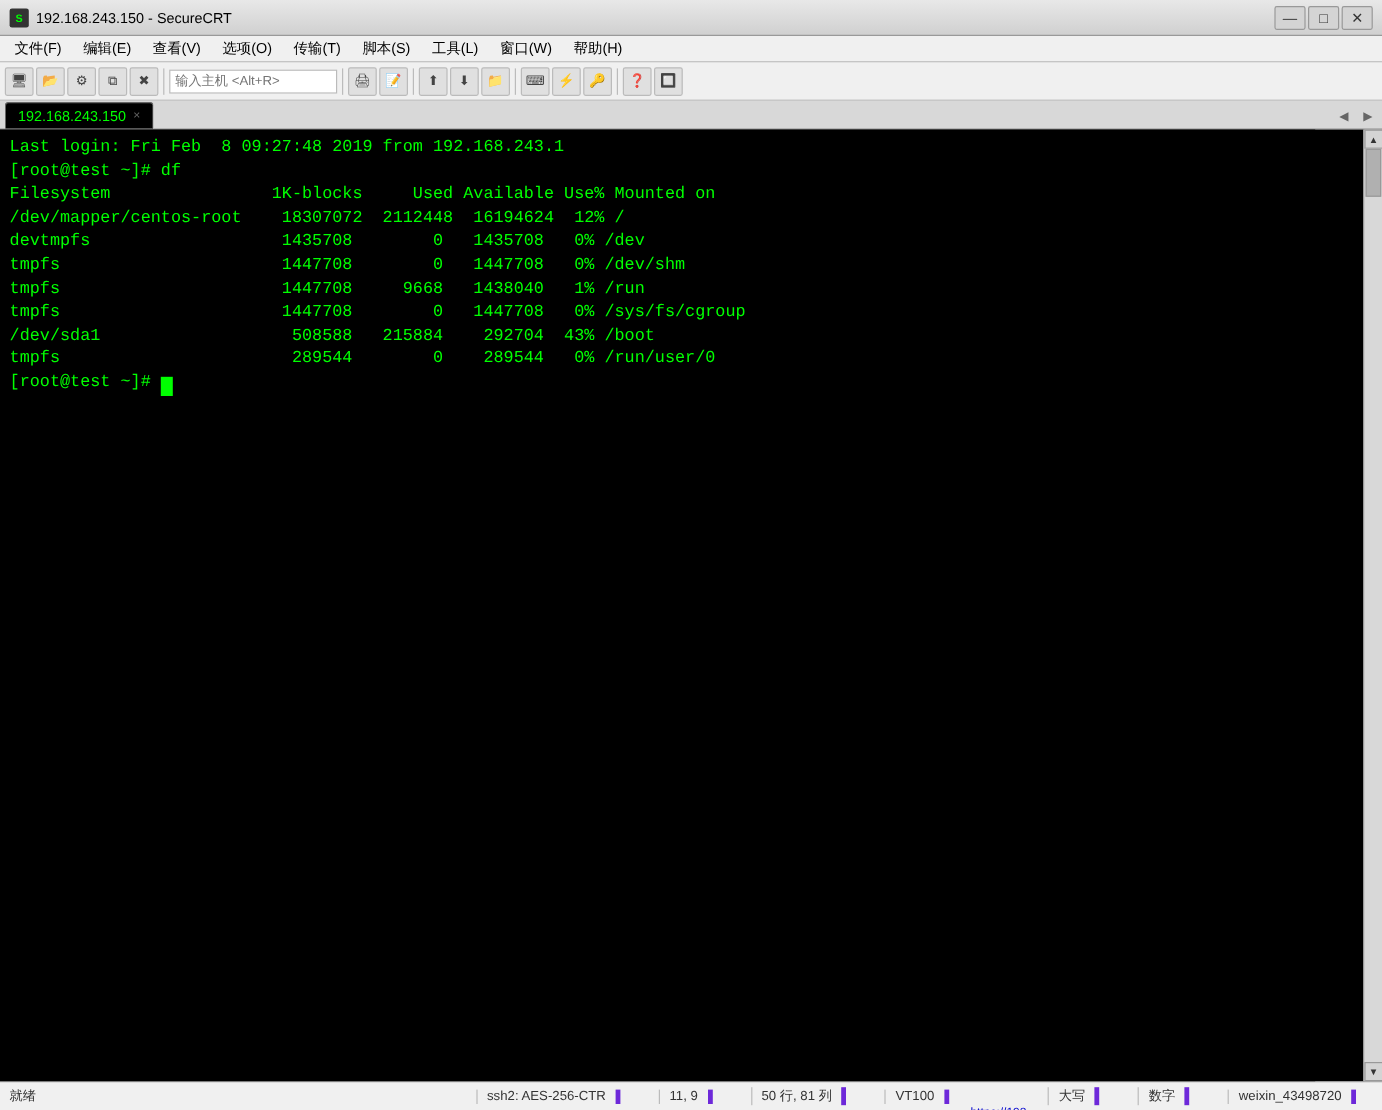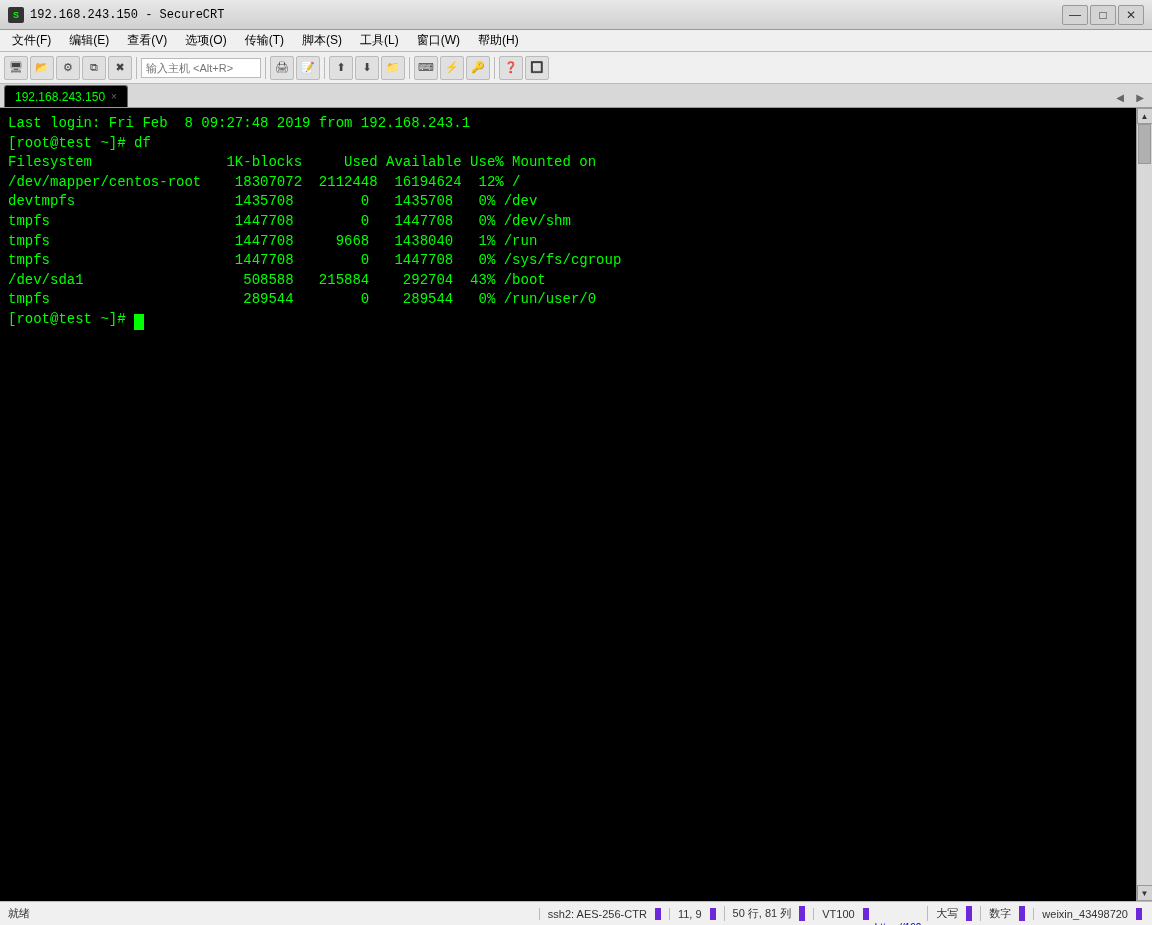--- a/index.html
+++ b/index.html
@@ -36,21 +36,20 @@
       display: flex;
       align-items: center;
       justify-content: center;
       color: #00ff00;
       font-size: 10px;
       font-weight: bold;
     }
     .title-bar-text {
       font-size: 12px;
       color: #000;
-      font-family: Liberation Mono, monospace;
     }
     .title-bar-buttons {
       display: flex;
       gap: 2px;
     }
     .title-btn {
       width: 26px;
       height: 20px;
       background: #d4d4d4;
       border: 1px solid #999;
@@ -105,21 +104,21 @@
       color: #444;
     }
     .toolbar-sep {
       width: 1px;
       height: 22px;
       background: #bbb;
       margin: 0 2px;
     }
     .toolbar-input {
       height: 20px;
-      width: 120px;
+      width: 140px;
       border: 1px solid #bbb;
       background: white;
       padding: 0 4px;
       font-size: 11px;
     }
 
     
     .tab-bar {
       height: 24px;
       background: #d8d8d8;
@@ -233,22 +232,22 @@
       gap: 4px;
       font-size: 11px;
       color: #333;
     }
     .status-left {
       flex: 1;
     }
     .status-section {
       padding: 0 8px;
       border-left: 1px solid #bbb;
-      border-right: 6px solid #6d28d9;
-      margin: 0 2px;
+      border-right: 4px solid #6d28d9;
+      margin: 0 14px;
       white-space: nowrap;
     }
     .status-right {
       display: flex;
       gap: 4px;
       align-items: center;
     }
     .cursor-block {
       display: inline-block;
       width: 10px;

